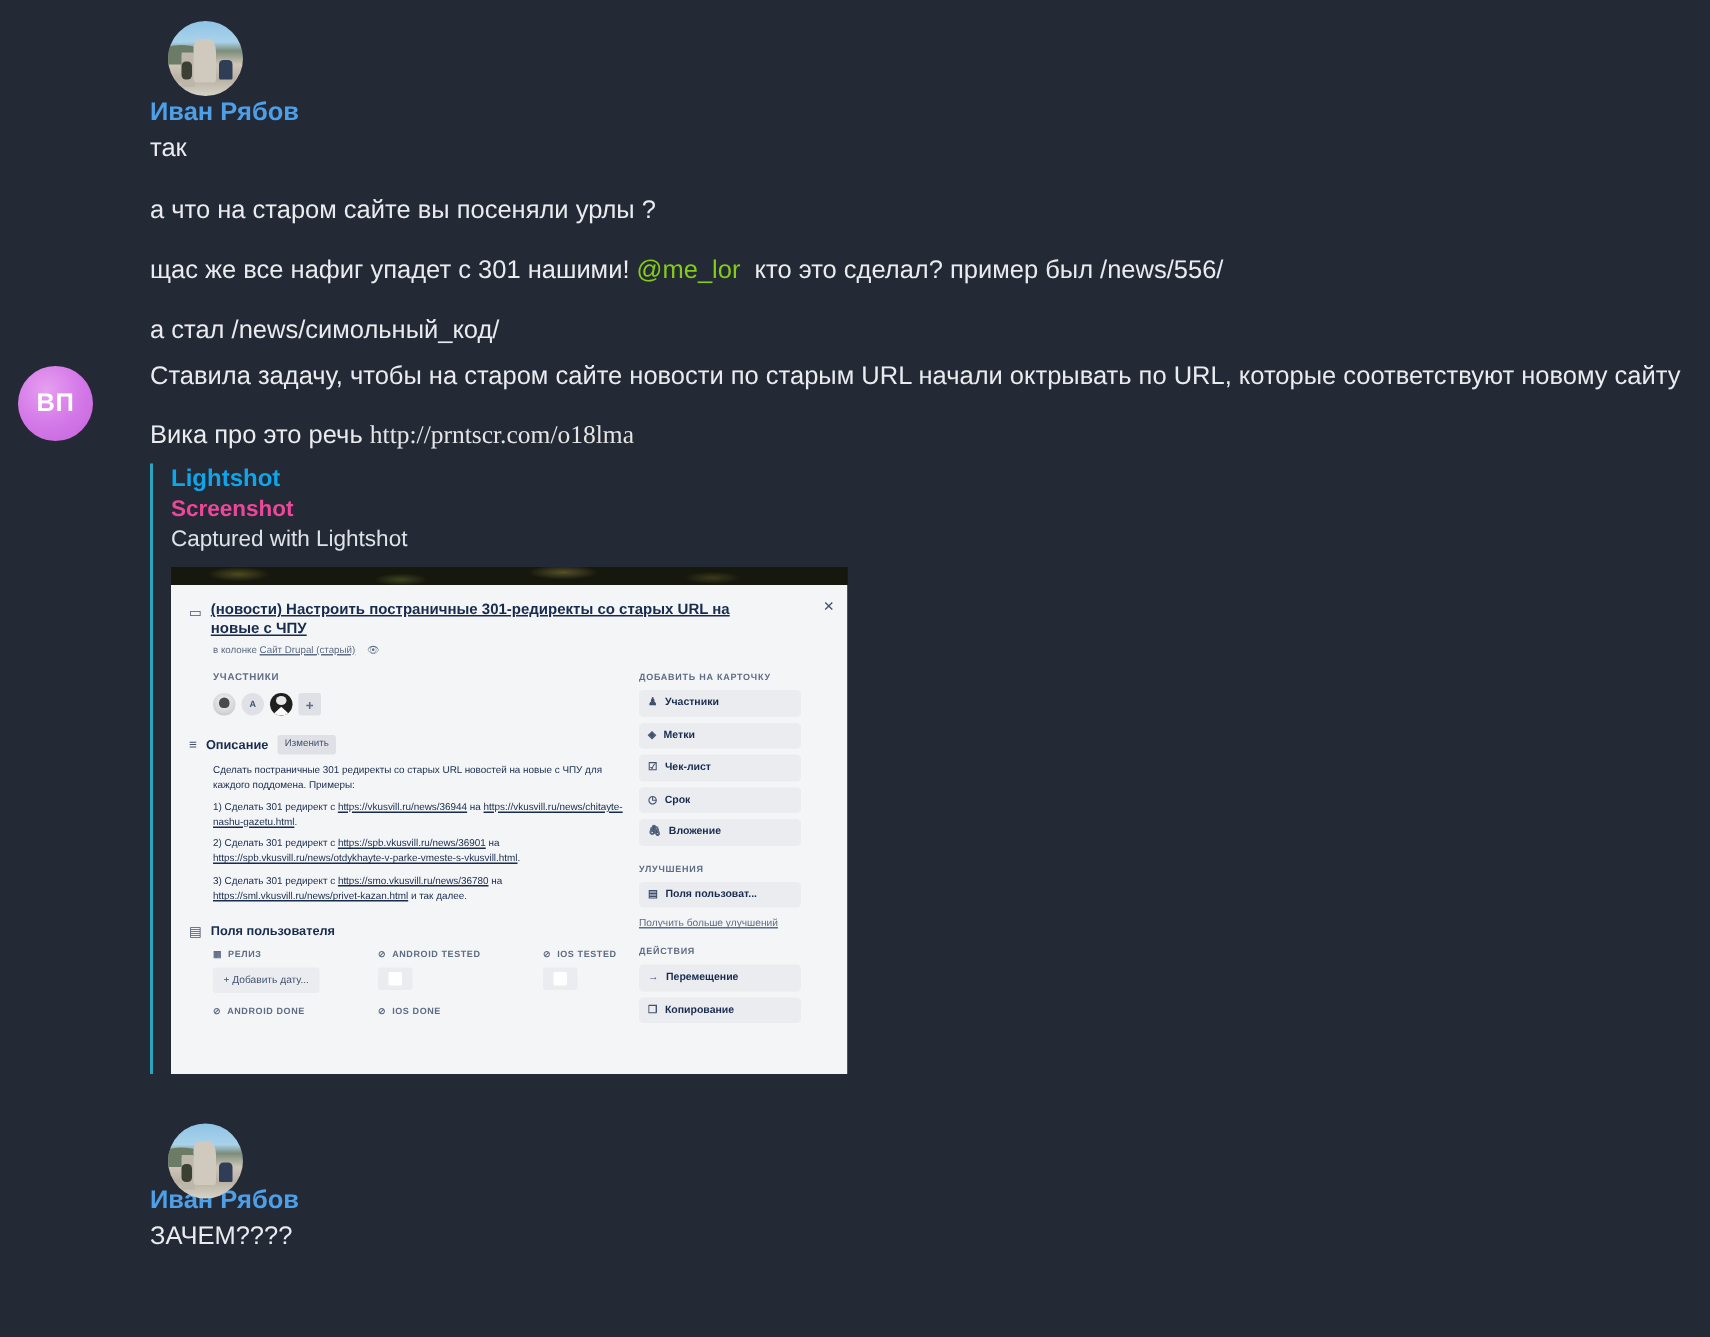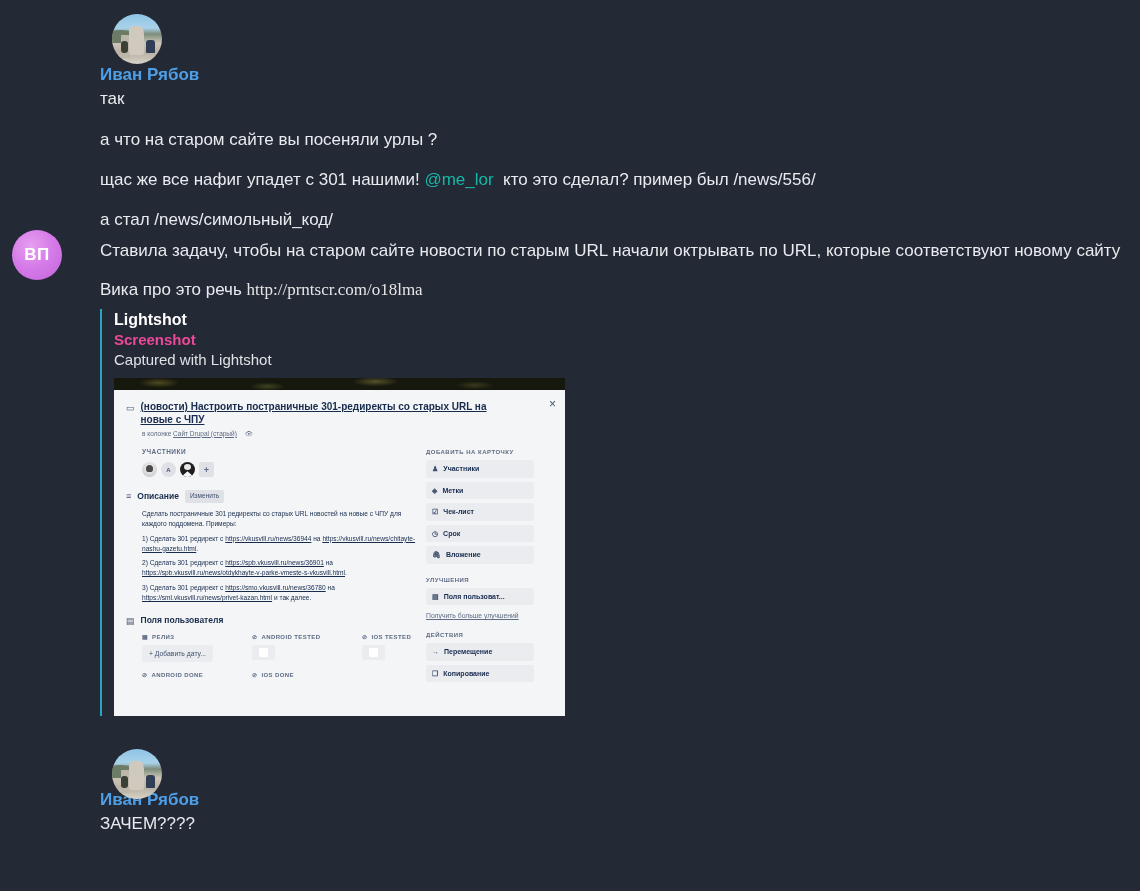--- a/index.html
+++ b/index.html
@@ -84,30 +84,30 @@
     white-space: pre-wrap;
   }
   .msg-block { margin-bottom: 16px; }
   .msg-block:last-child { margin-bottom: 0; }
 
   a.link, .link {
     color: #e5e5e5;
     text-decoration: none;
     font-family: Liberation Serif, serif;
   }
-  .mention { color: #14b8a6; }
+  .mention { color: #84cc16; }
 
   
   .preview {
     border-left: 2px solid #2ba4c0;
     padding-left: 12px;
     margin-top: 9px;
   }
   .preview-site {
-    color: #ffffff;
+    color: #0ea5e9;
     font-size: 16px;
     font-weight: bold;
     line-height: 21px;
   }
   .preview-title {
     color: #ec4899;
     font-size: 15px;
     font-weight: bold;
     line-height: 20px;
   }
@@ -269,21 +269,21 @@
     </div>
     <div class="msg-block" style="margin-bottom:17px;">
       <p class="bubble-text"><span>щас же все нафиг упадет с 301 нашими! </span><span class="mention">@me_lor</span><span>  кто это сделал? пример был /news/556/</span></p>
     </div>
     <div class="msg-block" style="margin-bottom:0;">
       <p class="bubble-text">а стал /news/симольный_код/</p>
     </div>
   </div>
 
   <div class="msg-group" style="padding-top:8px;">
-    <div class="avatar avatar-initials" style="top:0;">
+    <div class="avatar avatar-initials" style="top:14px;">
       <span>ВП</span>
     </div>
 
     <div class="msg-block" style="margin-bottom:16px;">
       <p class="bubble-text">Ставила задачу, чтобы на старом сайте новости по старым URL начали октрывать по URL, которые соответствуют новому сайту</p>
     </div>
 
     <div class="msg-block" style="margin-bottom:0;">
       <p class="bubble-text"><span>Вика про это речь </span><a class="link" href="#">http://prntscr.com/o18lma</a></p>
 

